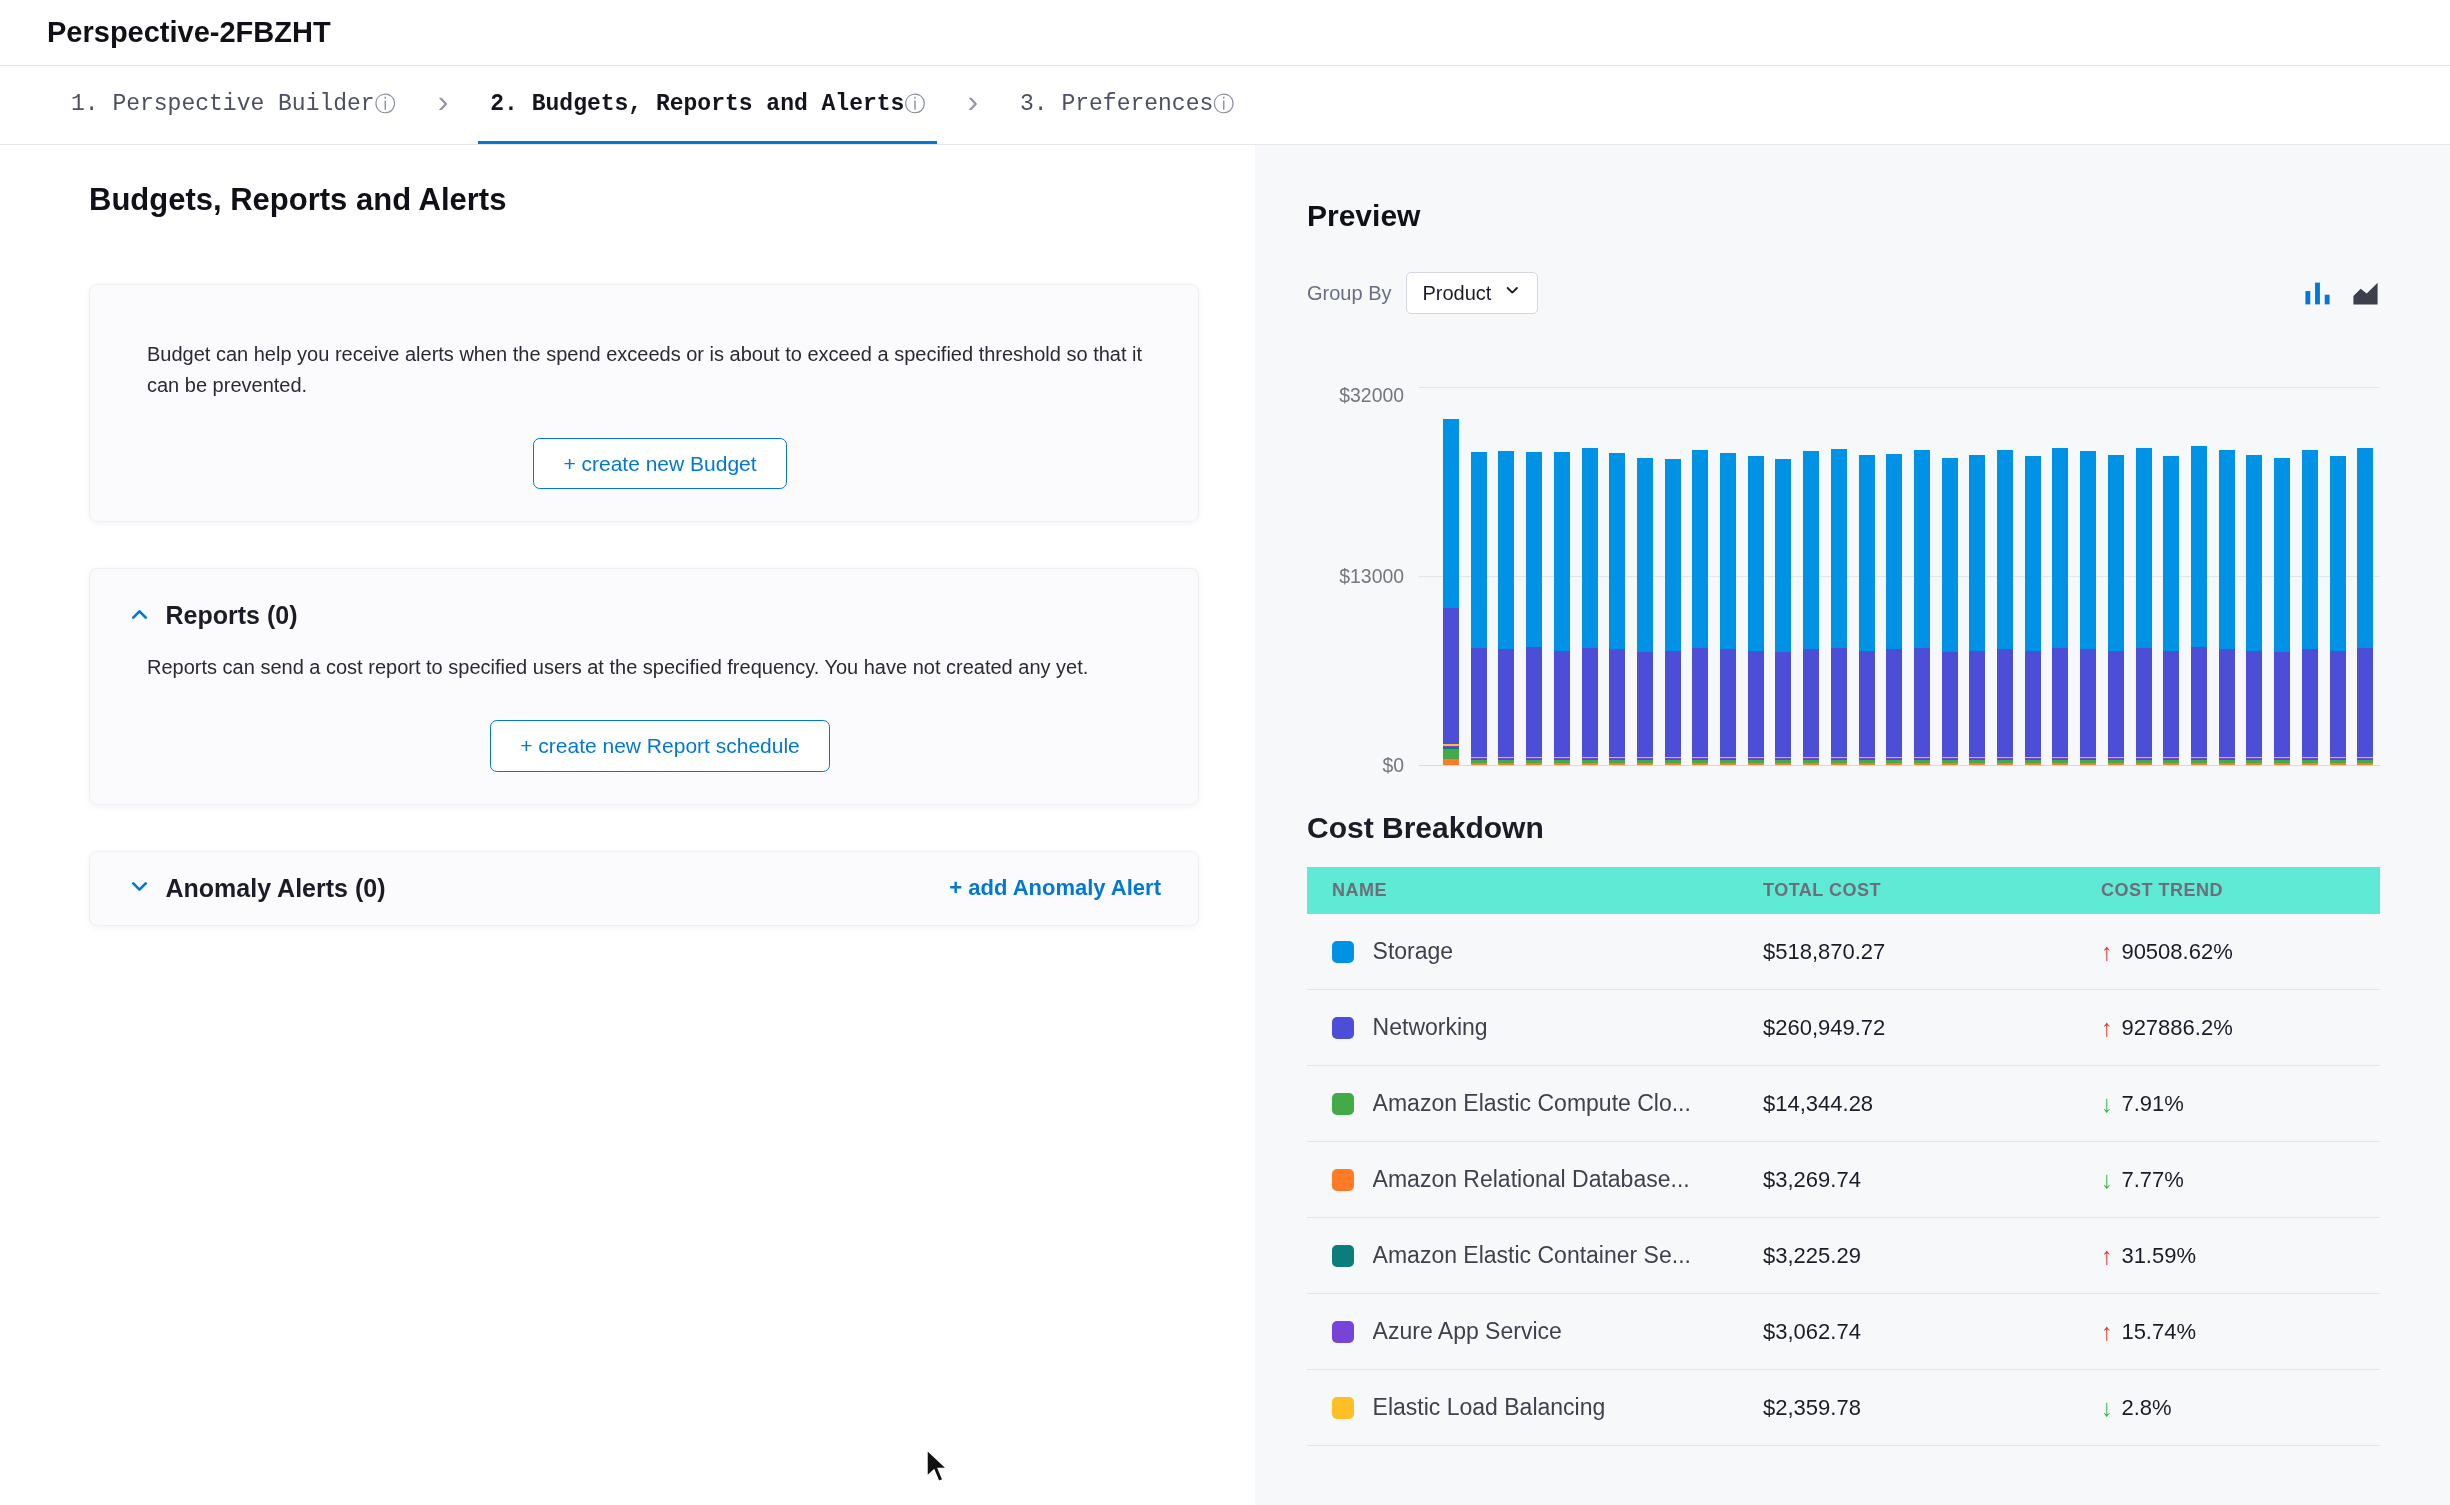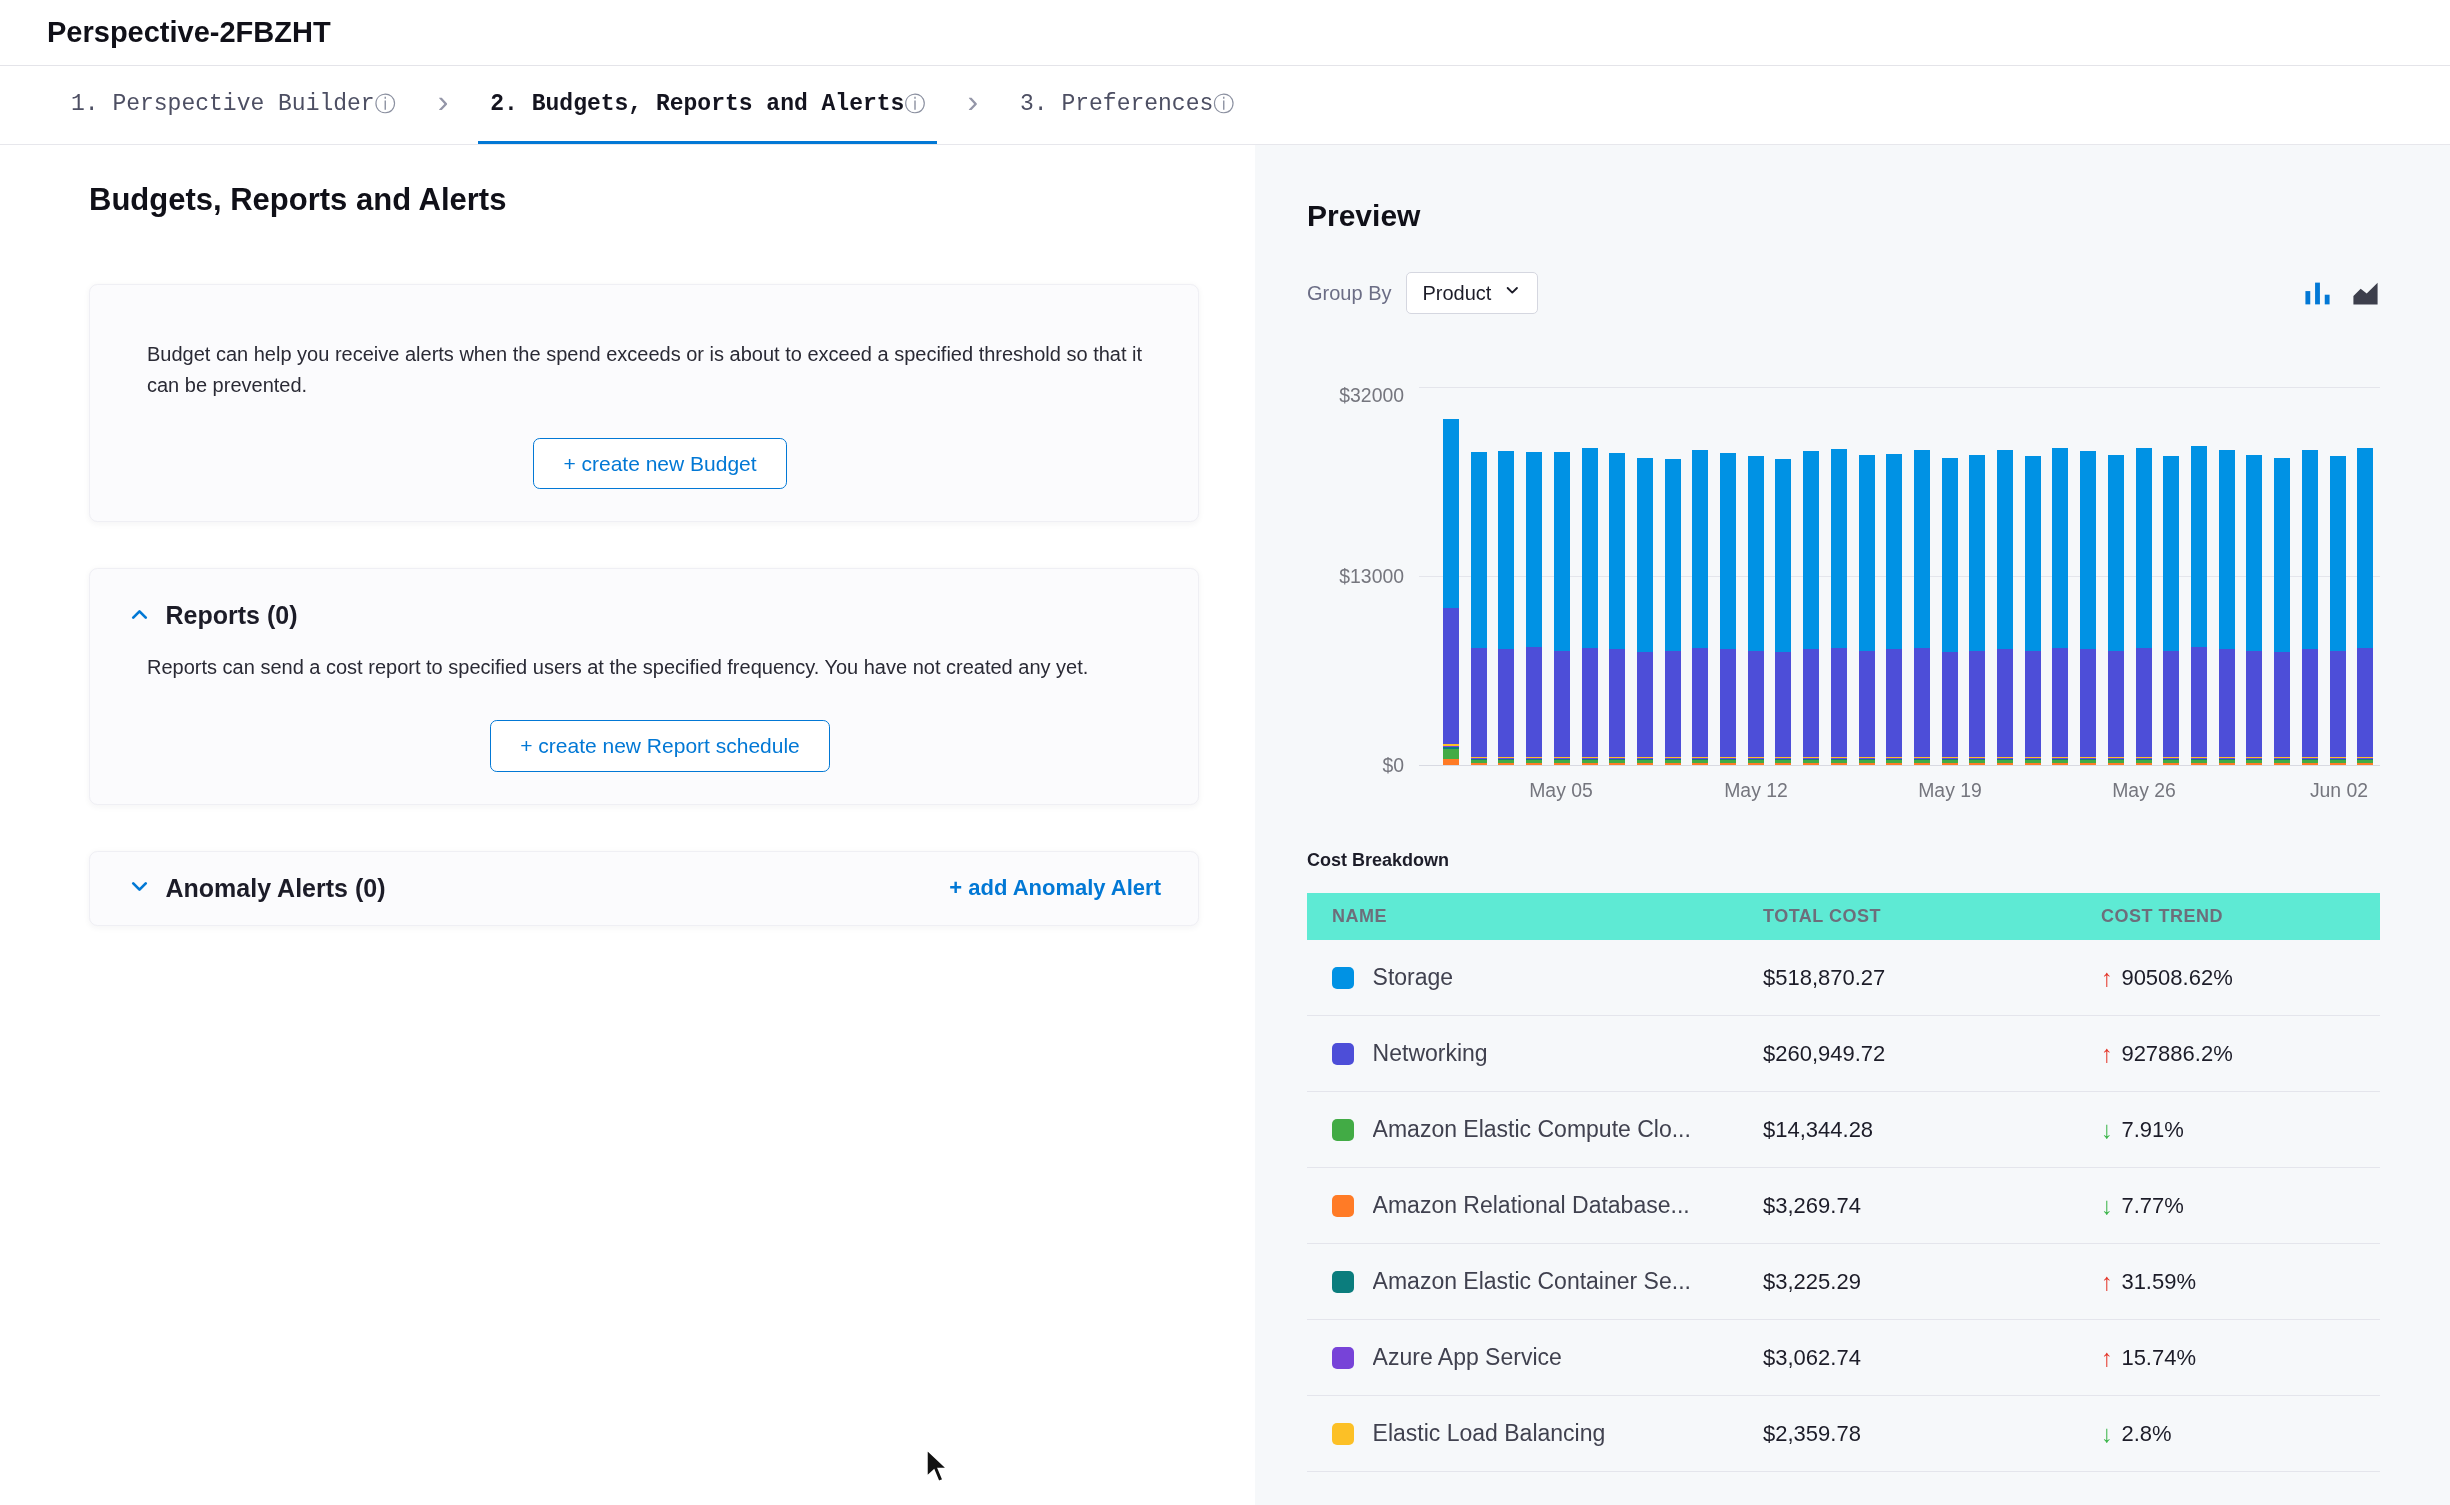--- a/index.html
+++ b/index.html
@@ -51,21 +51,21 @@
   .g0 { top:0; } .g1 { top:50%; } .g2 { bottom:0; background:#d8dae2; }
   .ytick { position:absolute; right:calc(100% + 15px); transform:translateY(-50%); font-size:19.4px; color:#75767e; white-space:nowrap; }
   .t0 { top:8px; } .t1 { top:50%; } .t2 { top:100%; }
   .plot { position:absolute; inset:0; display:flex; align-items:flex-end; justify-content:space-between; padding:0 6.8px 0 24px; }
   .bar { width:16px; display:flex; flex-direction:column-reverse; }
   .bar div { width:100%; flex:none; }
   .x-axis { position:relative; height:39px; margin-left:112px; }
   .xtick { position:absolute; top:13.5px; font-size:19.4px; color:#75767e; transform:translateX(-50%); white-space:nowrap; }
 
   
-  .cb-title { font-size:18px; font-weight:600; margin:46px 0 0; color:#1c1c28; }
+  .cb-title { font-size:30px; font-weight:600; margin:46px 0 0; color:#1c1c28; }
   .table { margin-top:22px; }
   .thead { display:grid; grid-template-columns:431px 338px 1fr; align-items:center; height:47px; background:#5eead4; padding-left:25px; font-size:18px; font-weight:700; color:#6d6e7b; letter-spacing:0.5px; }
   .tr { display:grid; grid-template-columns:431px 338px 1fr; align-items:center; height:76px; padding-left:25px; border-bottom:0.8px solid #e4e5ec; }
   .td.name { display:flex; align-items:center; gap:18.6px; color:#40414f; font-size:23px; }
   .td.name .label { overflow:hidden; text-overflow:ellipsis; white-space:nowrap; }
   .swatch { width:22px; height:22px; border-radius:5px; flex:none; }
   .td.cost { color:#1c1c28; font-size:22px; }
   .td.trend { display:flex; align-items:center; gap:8.4px; color:#1c1c28; font-size:22px; }
   .arrow { font-size:24px; font-weight:700; }
   .arrow.up { color:#e43326; }
@@ -477,27 +477,20 @@
               <div style="height: 2.1px; background: rgb(255, 123, 38);"></div>
               <div style="height: 3px; background: rgb(66, 171, 69);"></div>
               <div style="height: 1.4px; background: rgb(11, 125, 125);"></div>
               <div style="height: 1.3px; background: rgb(119, 67, 216);"></div>
               <div style="height: 1.1px; background: rgb(252, 192, 38);"></div>
               <div style="height: 109px; background: rgb(77, 78, 216);"></div>
               <div style="height: 200px; background: rgb(0, 146, 228);"></div>
             </div>
           </div>
       </div>
-      <div class="x-axis">
-          <span class="xtick" style="left: 142px;">May 05</span>
-          <span class="xtick" style="left: 337px;">May 12</span>
-          <span class="xtick" style="left: 531px;">May 19</span>
-          <span class="xtick" style="left: 725px;">May 26</span>
-          <span class="xtick" style="left: 920px;">Jun 02</span>
-        </div>
 
       <h3 class="cb-title">Cost Breakdown</h3>
 
       <div class="table">
         <div class="thead">
           <div class="th">NAME</div>
           <div class="th">TOTAL COST</div>
           <div class="th">COST TREND</div>
         </div>
         <div class="tbody">

